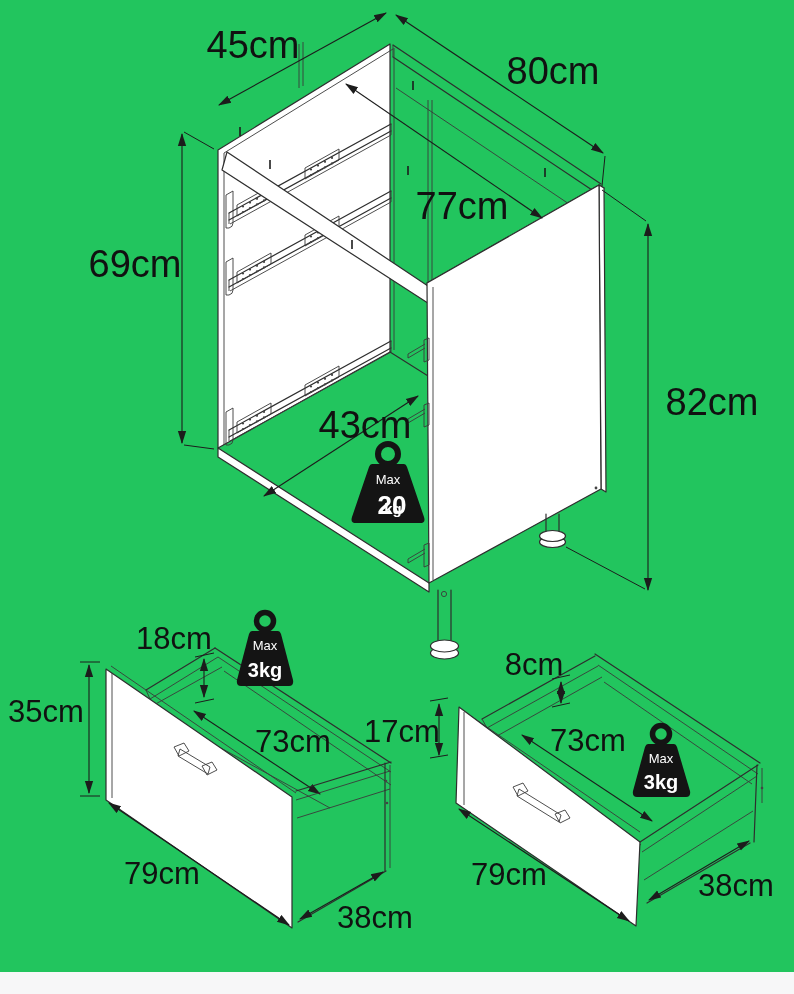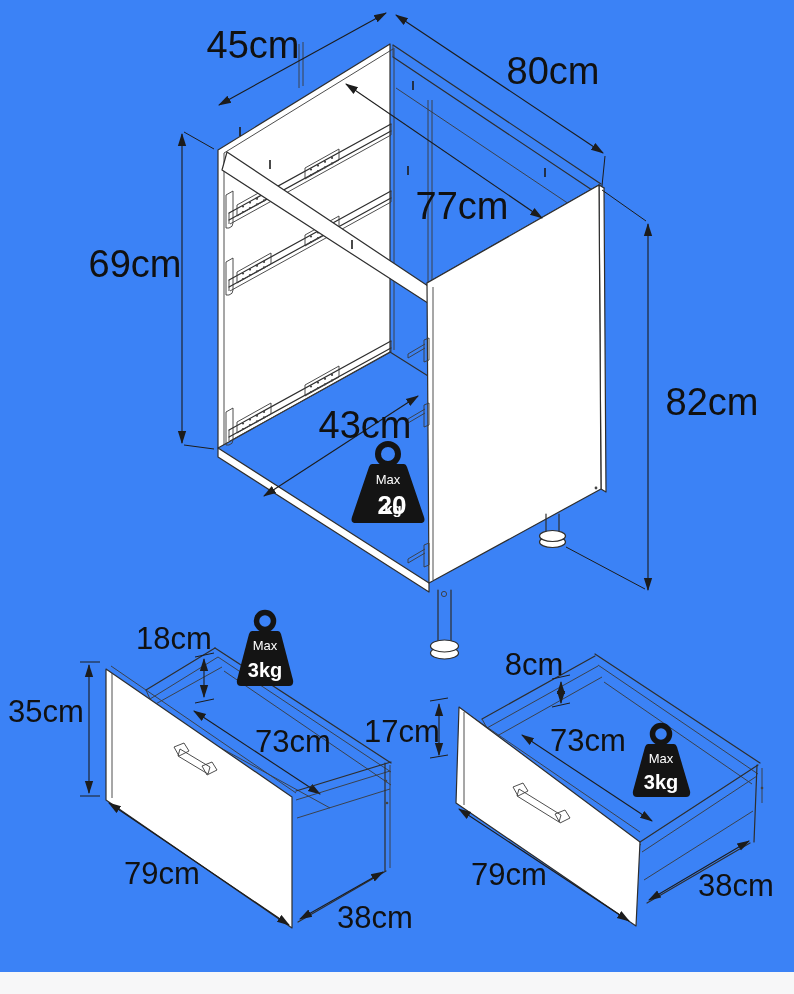--- a/index.html
+++ b/index.html
@@ -1,17 +1,17 @@
 <!DOCTYPE html>
 <html><head>
 <meta charset="utf-8">
 <title>Cabinet dimension diagram</title>
 <style>
   html,body{margin:0;padding:0;background:#ffffff;}
-  .stage{position:relative;width:794px;height:994px;background:#3b82f6;overflow:hidden;
+  .stage{position:relative;width:794px;height:994px;background:#22c55e;overflow:hidden;
          font-family:"Liberation Sans","DejaVu Sans",sans-serif;}
   svg{display:block}
   .ln{stroke:#2e2e2e;stroke-width:1.2;fill:none;stroke-linecap:round;stroke-linejoin:round;}
   .thin{stroke:#3a3a3a;stroke-width:0.9;fill:none;}
   .panel{fill:#ffffff;stroke:#2e2e2e;stroke-width:1.2;stroke-linejoin:round;}
   .dim{stroke:#1c1c1c;stroke-width:1.1;fill:none;
        marker-start:url(#arr);marker-end:url(#arr);}
   .ext{stroke:#1c1c1c;stroke-width:1;fill:none;}
   .tick{stroke:#1c1c1c;stroke-width:1.6;}
   .hole{fill:#444;}

